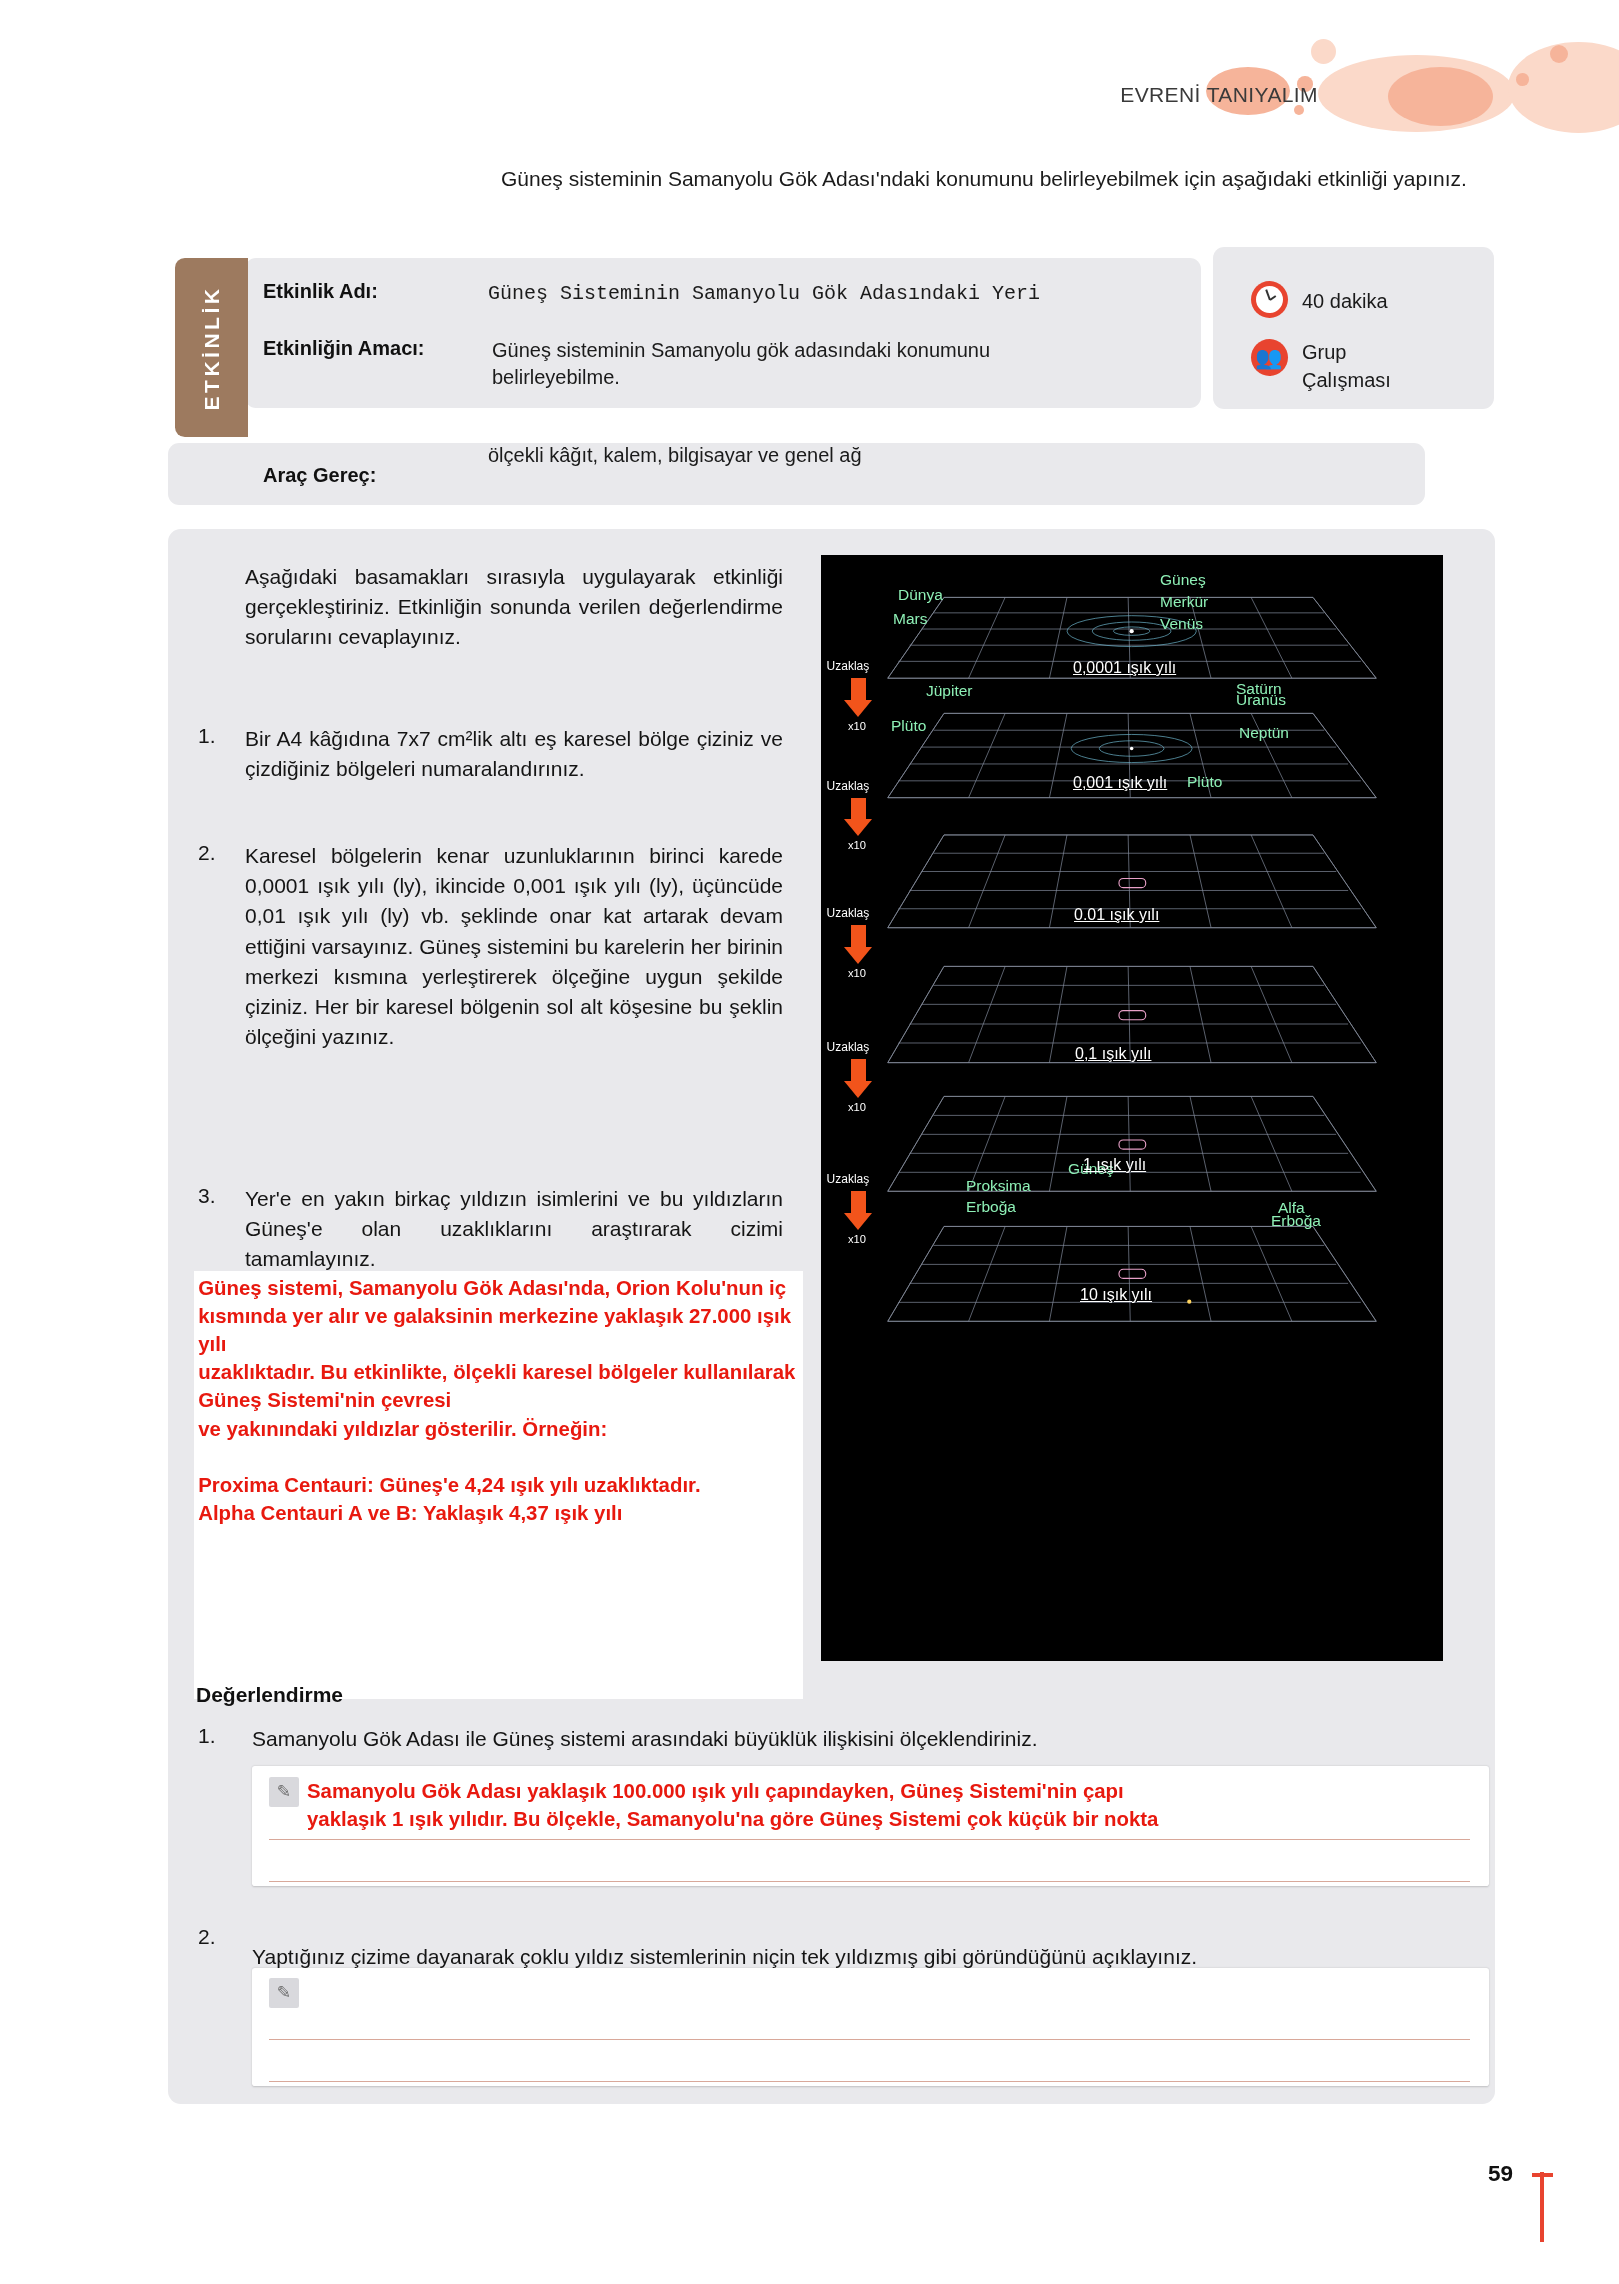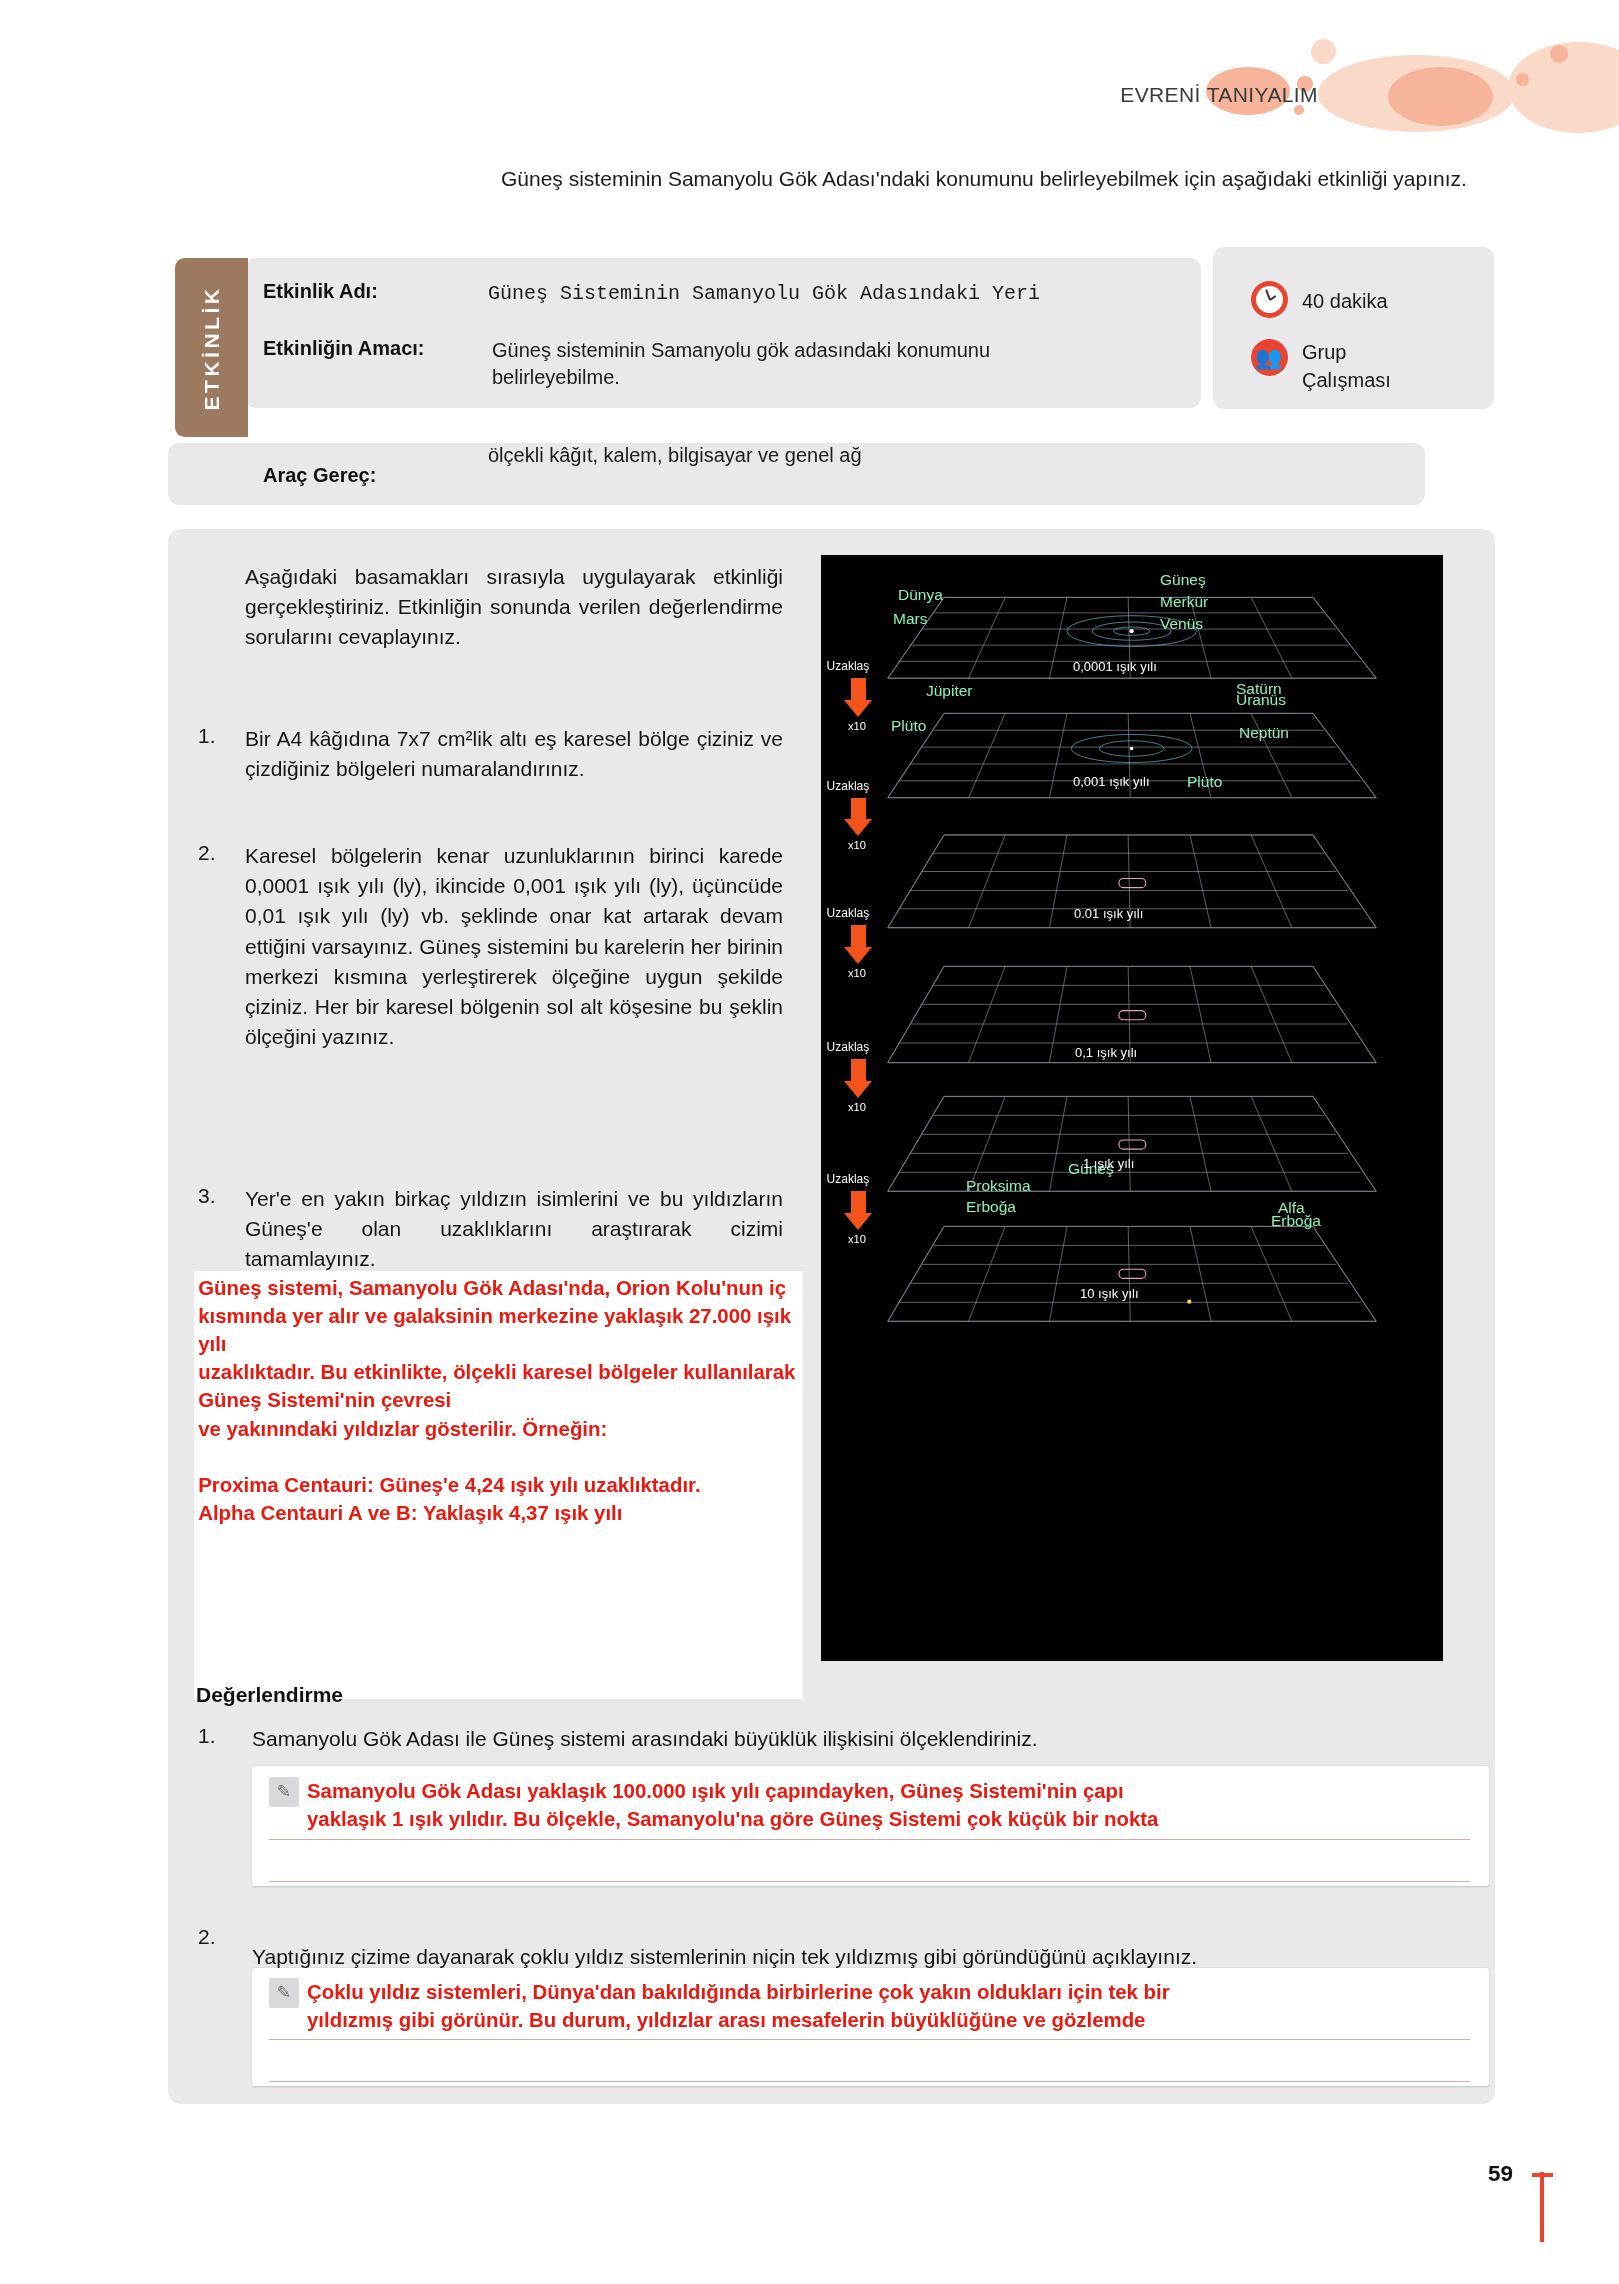--- a/index.html
+++ b/index.html
@@ -199,22 +199,23 @@
   }
   .fig-label {
     position: absolute;
     color: #8ef0b6;
     font-size: 15.5px;
     white-space: nowrap;
   }
   .fig-scale {
     position: absolute;
     color: #ffffff;
-    font-size: 13px;
-    white-space: nowrap;
+    font-size: 16px;
+    white-space: nowrap;
+    text-decoration: underline;
   }
   .fig-zoom {
     position: absolute;
     color: #ffffff;
     font-size: 12px;
     white-space: nowrap;
   }
   .fig-zoom-x {
     position: absolute;
     color: #ffffff;
@@ -500,21 +501,19 @@
 
   <div class="list-num" style="left:198px; top:1925px;">2.</div>
   <div class="body-text" style="left:252px; top:1935px; width:1195px; text-align:left;margin-top:7px;">Yaptığınız çizime dayanarak çoklu yıldız sistemlerinin niçin tek yıldızmış gibi göründüğünü açıklayınız.</div>
 
   <div class="answer-box" style="left:252px; top:1968px; width:1237px; height:118px;"></div>
   <div class="answer-line" style="left:269px; top:2039px; width:1201px;"></div>
   <div class="answer-line" style="left:269px; top:2081px; width:1201px;"></div>
   <div class="pencil-icon" style="left:269px; top:1978px;">
     <div class="pencil-glyph">✎</div>
   </div>
-  <div class="answer-text" style="left:307px; top:1978px; width:1153px; white-space:pre-line;">Çoklu yıldız sistemleri, Dünya'dan bakıldığında birbirlerine çok yakın oldukları için tek bir
-yıldızmış gibi görünür. Bu durum, yıldızlar arası mesafelerin büyüklüğüne ve gözlemde</div>
 
   <div class="page-num">59</div>
   <div class="corner-mark-v"></div>
   <div class="corner-mark-h"></div>
 
 </div>
 
 
 </body></html>

